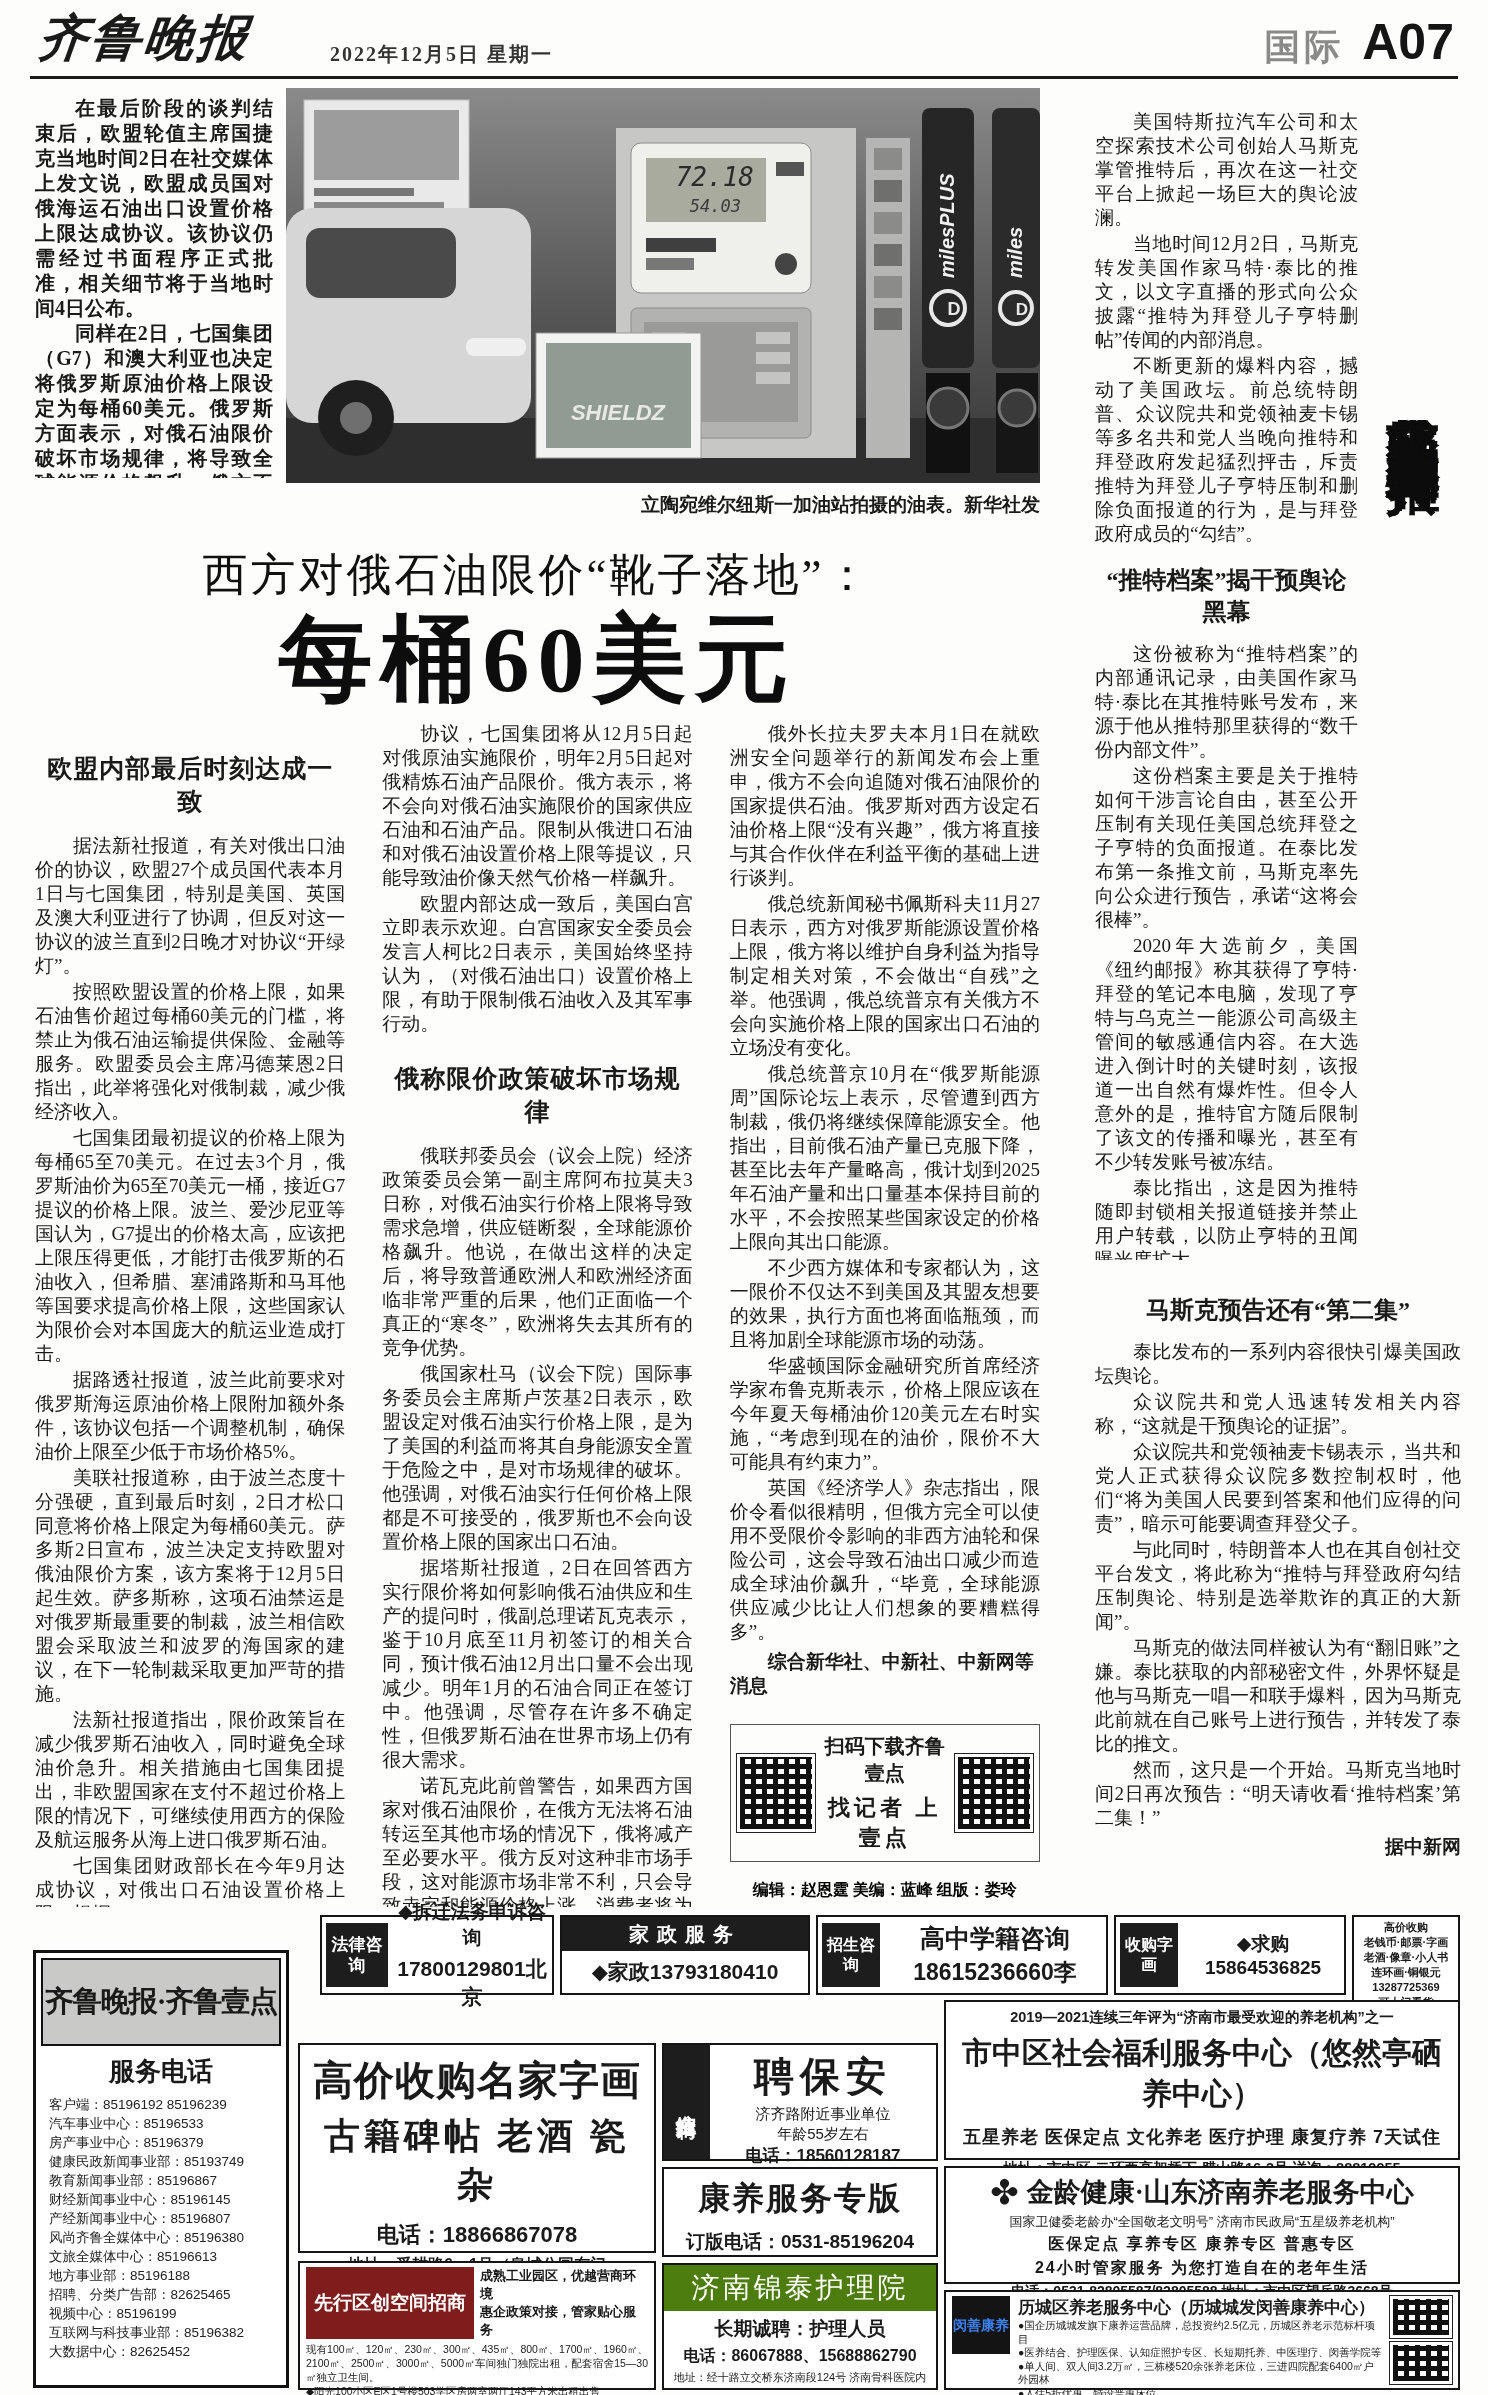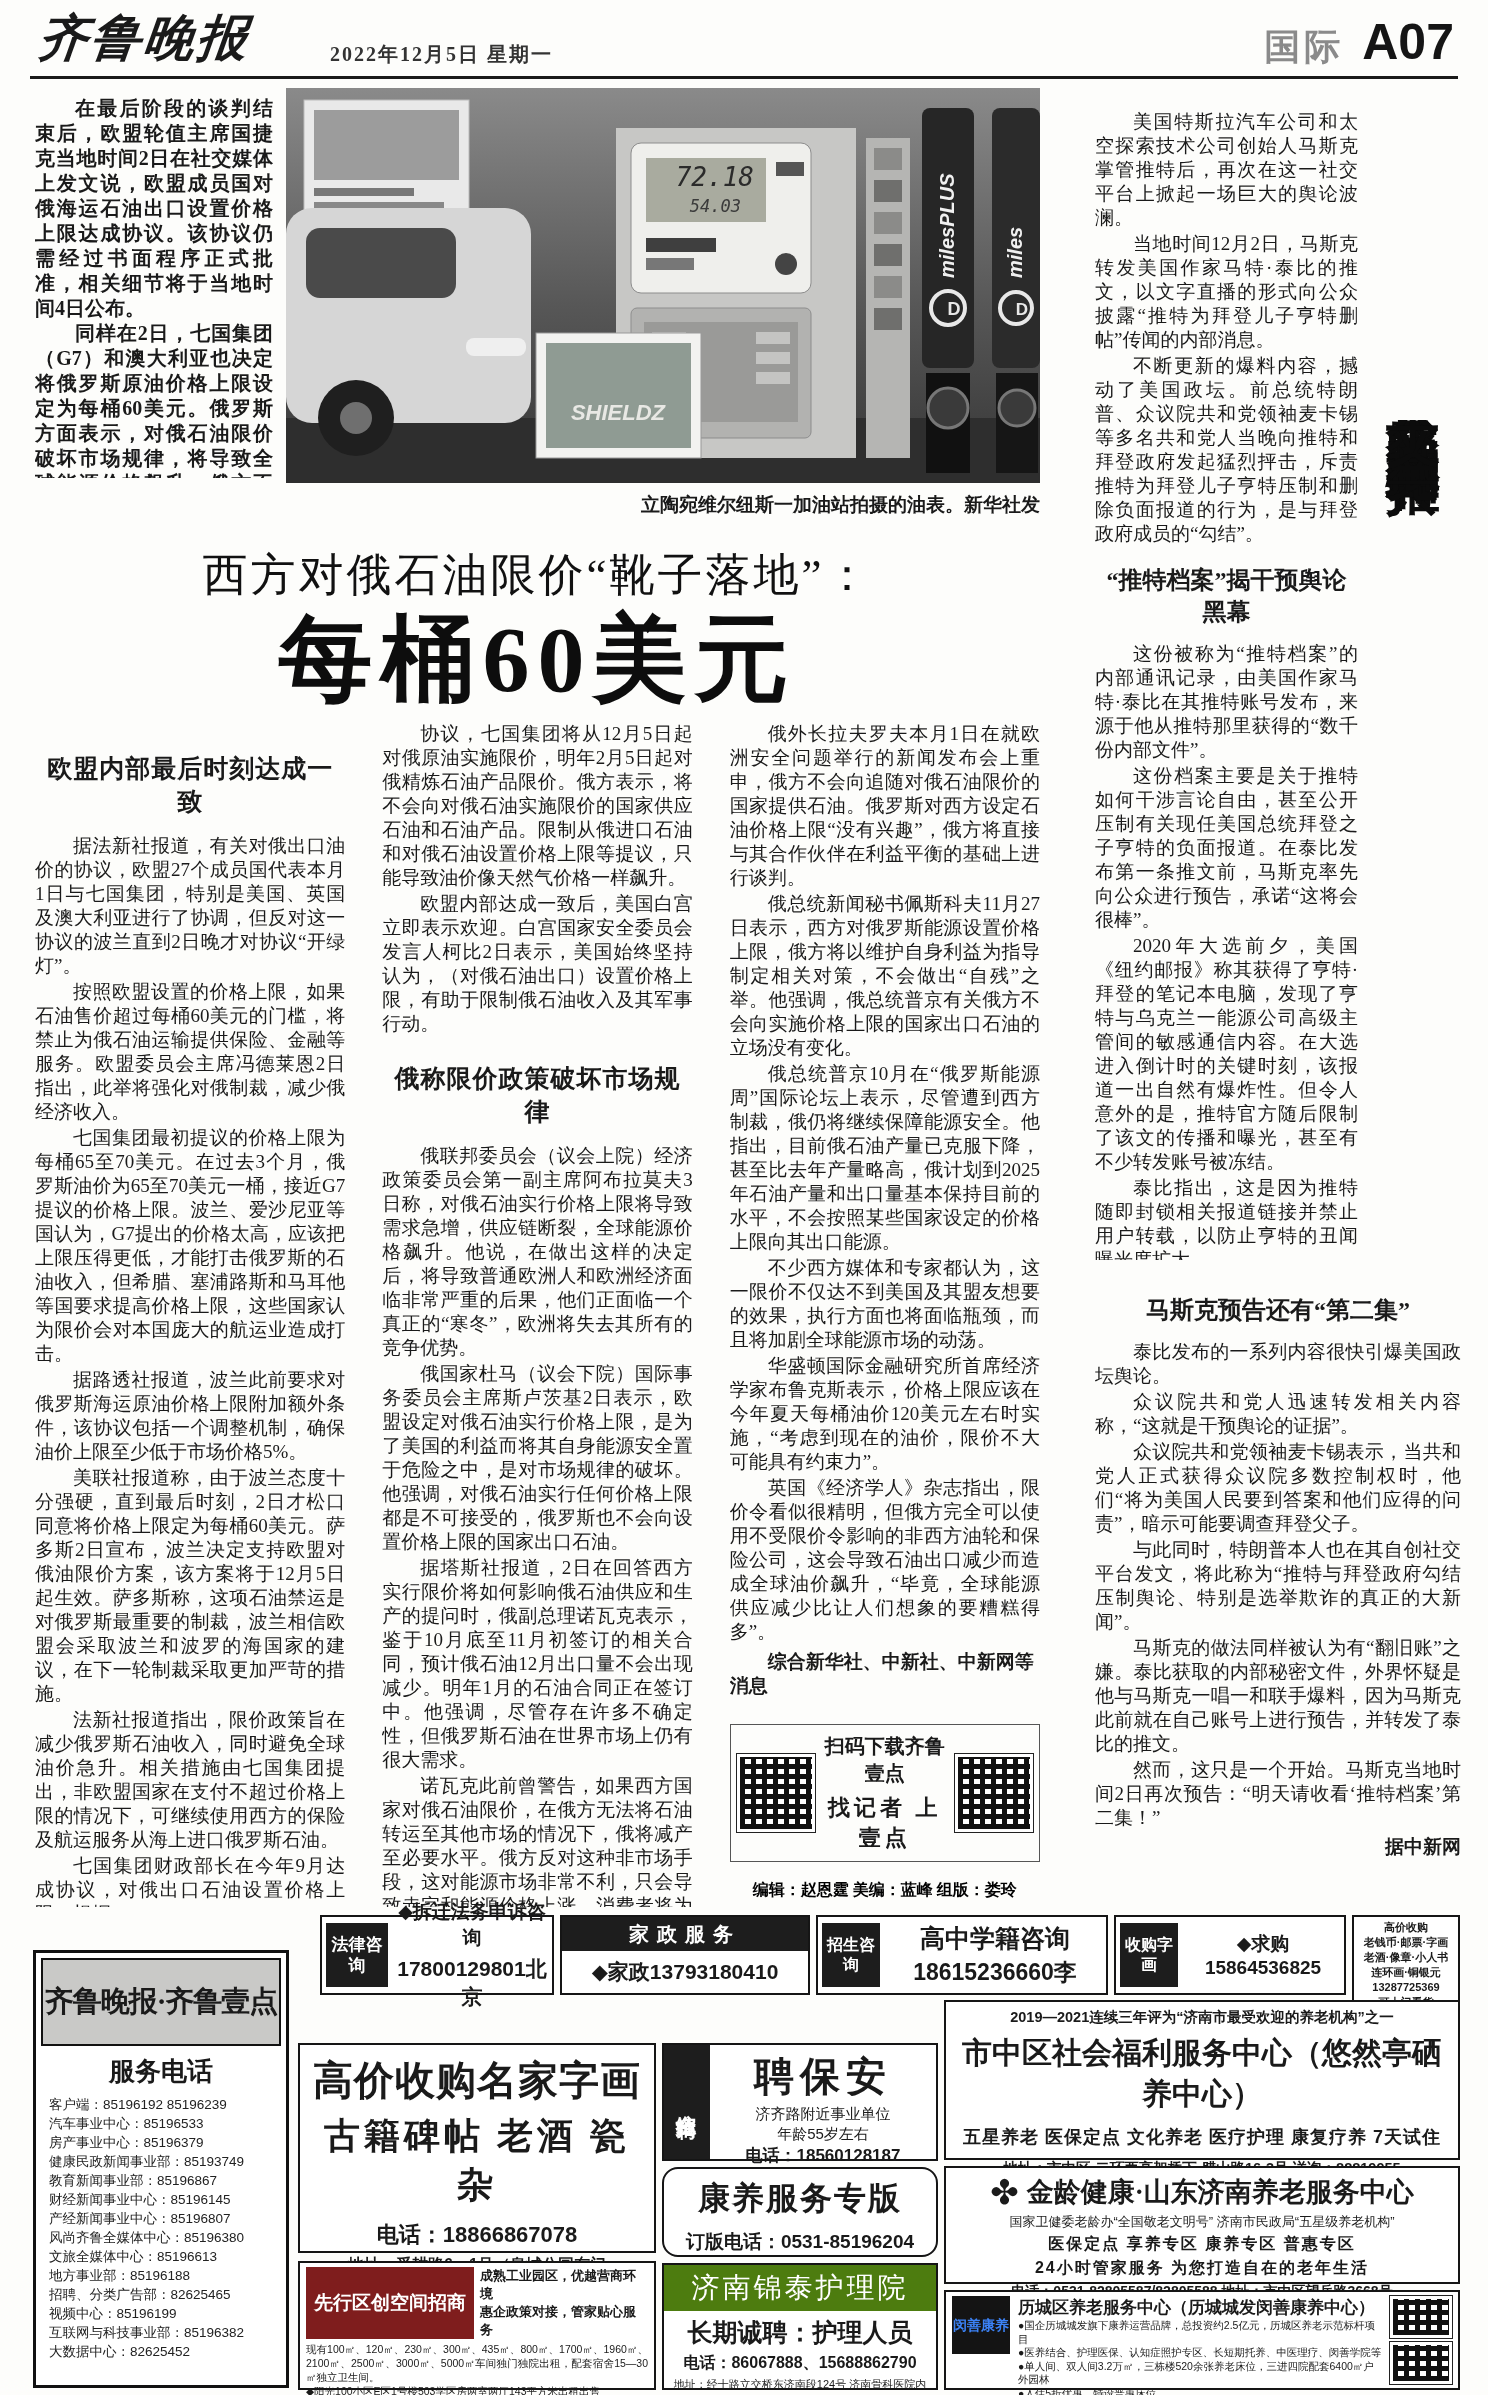--- a/index.html
+++ b/index.html
@@ -93,27 +93,27 @@
   .xx-body{font-size:10.5px;line-height:14px;margin-top:3px;text-align:justify;}
   .xx-item{font-size:10.5px;line-height:14px;}
   
   .recru{left:662px;top:2043px;width:276px;height:118px;display:flex;padding:0;}
   .recru .badge{width:46px;writing-mode:vertical-rl;text-orientation:upright;font-size:20px;letter-spacing:2px;}
   .recru-main{flex:1;text-align:center;padding-top:4px;}
   .recru-t{font-size:40px;font-weight:bold;font-family:"Liberation Serif",serif;letter-spacing:6px;}
   .recru-l{font-size:15px;line-height:20px;}
   .recru-ph{font-size:17px;font-weight:bold;}
   
-  .kang{left:662px;top:2167px;width:276px;height:90px;text-align:center;padding-top:8px;border-radius:16px;}
+  .kang{left:662px;top:2167px;width:276px;height:90px;text-align:center;padding-top:8px;}
   .kang-t{font-size:32px;font-weight:bold;font-family:"Liberation Serif",serif;letter-spacing:2px;}
   .kang-ph{font-size:19px;font-weight:bold;margin-top:8px;}
   
   .jintai{left:662px;top:2263px;width:276px;height:127px;padding:0;text-align:center;}
   .jintai-bar{background:#4d7c0f;color:#fff;font-size:28px;font-weight:normal;padding:4px 0;letter-spacing:3px;}
-  .jintai-re{font-size:25px;font-weight:bold;margin-top:5px;}
+  .jintai-re{font-size:19px;font-weight:bold;margin-top:5px;}
   .jintai-ph{font-size:16px;font-weight:bold;margin-top:4px;}
   .jintai-ad{font-size:11px;margin-top:3px;line-height:14px;}
   
   .welf{left:944px;top:2000px;width:516px;height:160px;padding:6px 10px;text-align:center;}
   .welf-top{font-size:14.5px;font-weight:bold;}
   .welf-t{font-size:30px;font-weight:bold;font-family:"Liberation Serif",serif;margin-top:6px;}
   .welf-f{font-size:18px;font-weight:bold;margin-top:10px;letter-spacing:1px;}
   .welf-a{font-size:14.5px;font-weight:bold;margin-top:10px;}
   
   .gold{left:944px;top:2166px;width:516px;height:118px;padding:6px 10px;}

